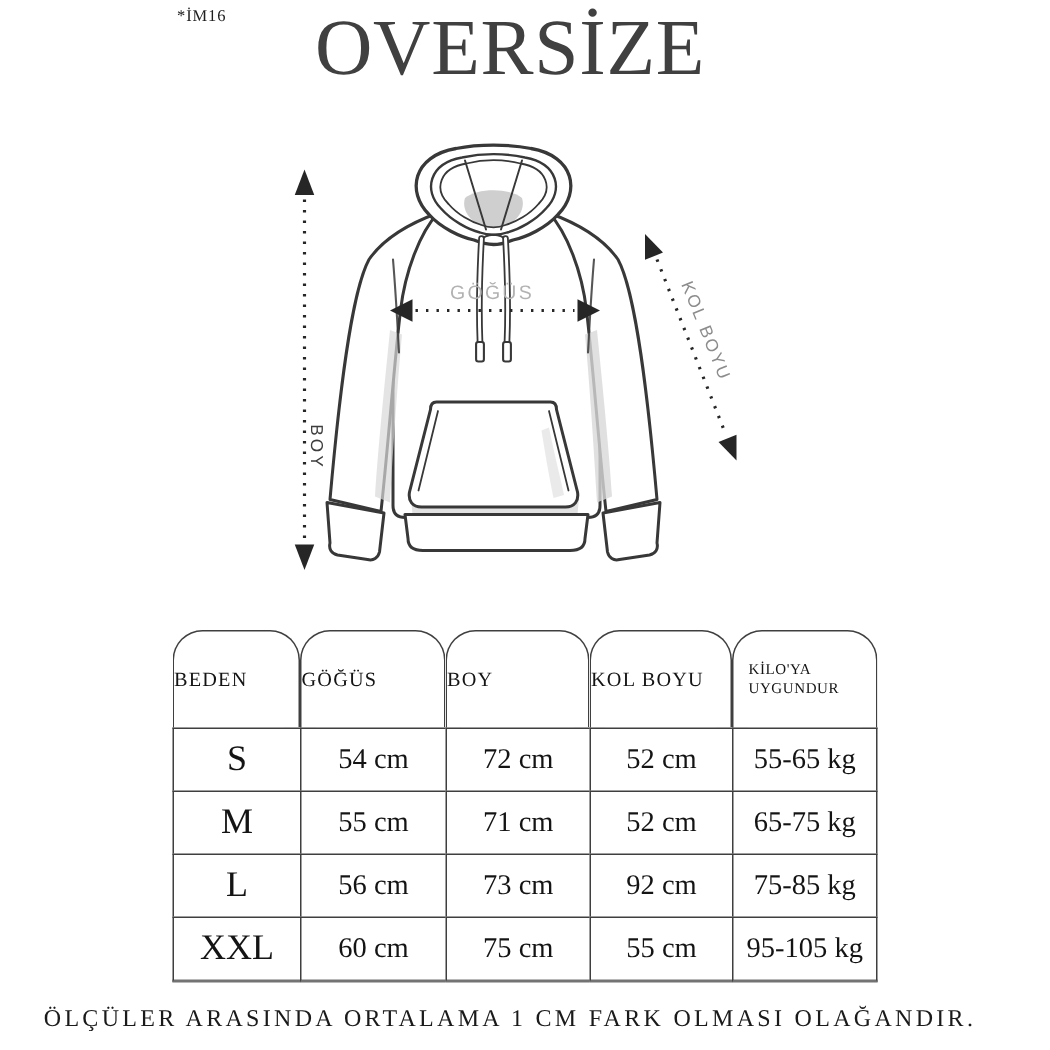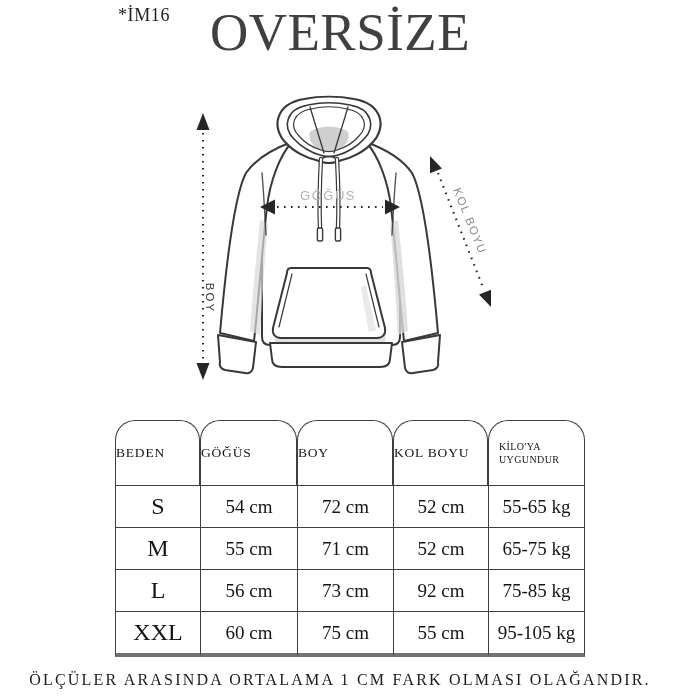--- a/index.html
+++ b/index.html
@@ -2,21 +2,21 @@
 <html><head>
 <meta charset="utf-8">
 <style>
   html,body{margin:0;padding:0;}
   body{
     width:700px;height:700px;position:relative;background:#ffffff;
     font-family:"Liberation Serif",serif;color:#1c1c1c;overflow:hidden;
   }
   .sku{
     position:absolute;left:118px;top:5px;
-    font-size:18px;letter-spacing:.6px;color:#1e1e1e;
+    font-size:11px;letter-spacing:.6px;color:#1e1e1e;
   }
   .title{
     position:absolute;left:340px;top:2px;transform:translateX(-50%);
     font-size:53px;line-height:1.15;letter-spacing:.5px;color:#404040;white-space:nowrap;
   }
   .diagram{position:absolute;left:170px;top:85px;width:340px;height:310px;}
   .diagram svg{position:absolute;left:0;top:0;}
   .dim-label{
     position:absolute;font-family:"Liberation Sans",sans-serif;white-space:nowrap;
   }
@@ -43,21 +43,21 @@
     border-radius:20px 20px 0 0;height:40px;
     text-align:left;vertical-align:middle;padding:0;background:#fff;
   }
   .size-table th:last-child{font-size:10px;letter-spacing:.4px;line-height:1.3;padding:12px 10px;}
   .size-table td{
     border-left:1px solid #3f3f3f;border-top:1px solid #3f3f3f;
     height:41px;text-align:center;vertical-align:middle;
     font-size:19px;padding:0;background:#fff;
   }
   .size-table td:last-child{border-right:1px solid #3f3f3f;}
-  .size-table tr:last-child td{border-bottom:4px solid #737373;}
+  .size-table tr:last-child td{border-bottom:2px solid #737373;}
   .size-table td.size{font-size:24px;}
   .note{
     position:absolute;left:0;top:671px;width:680px;text-align:center;
     font-size:16px;letter-spacing:2.2px;color:#1a1a1a;
   }
 </style>
 </head>
 <body>
 
 <div class="sku">*İM16</div>

